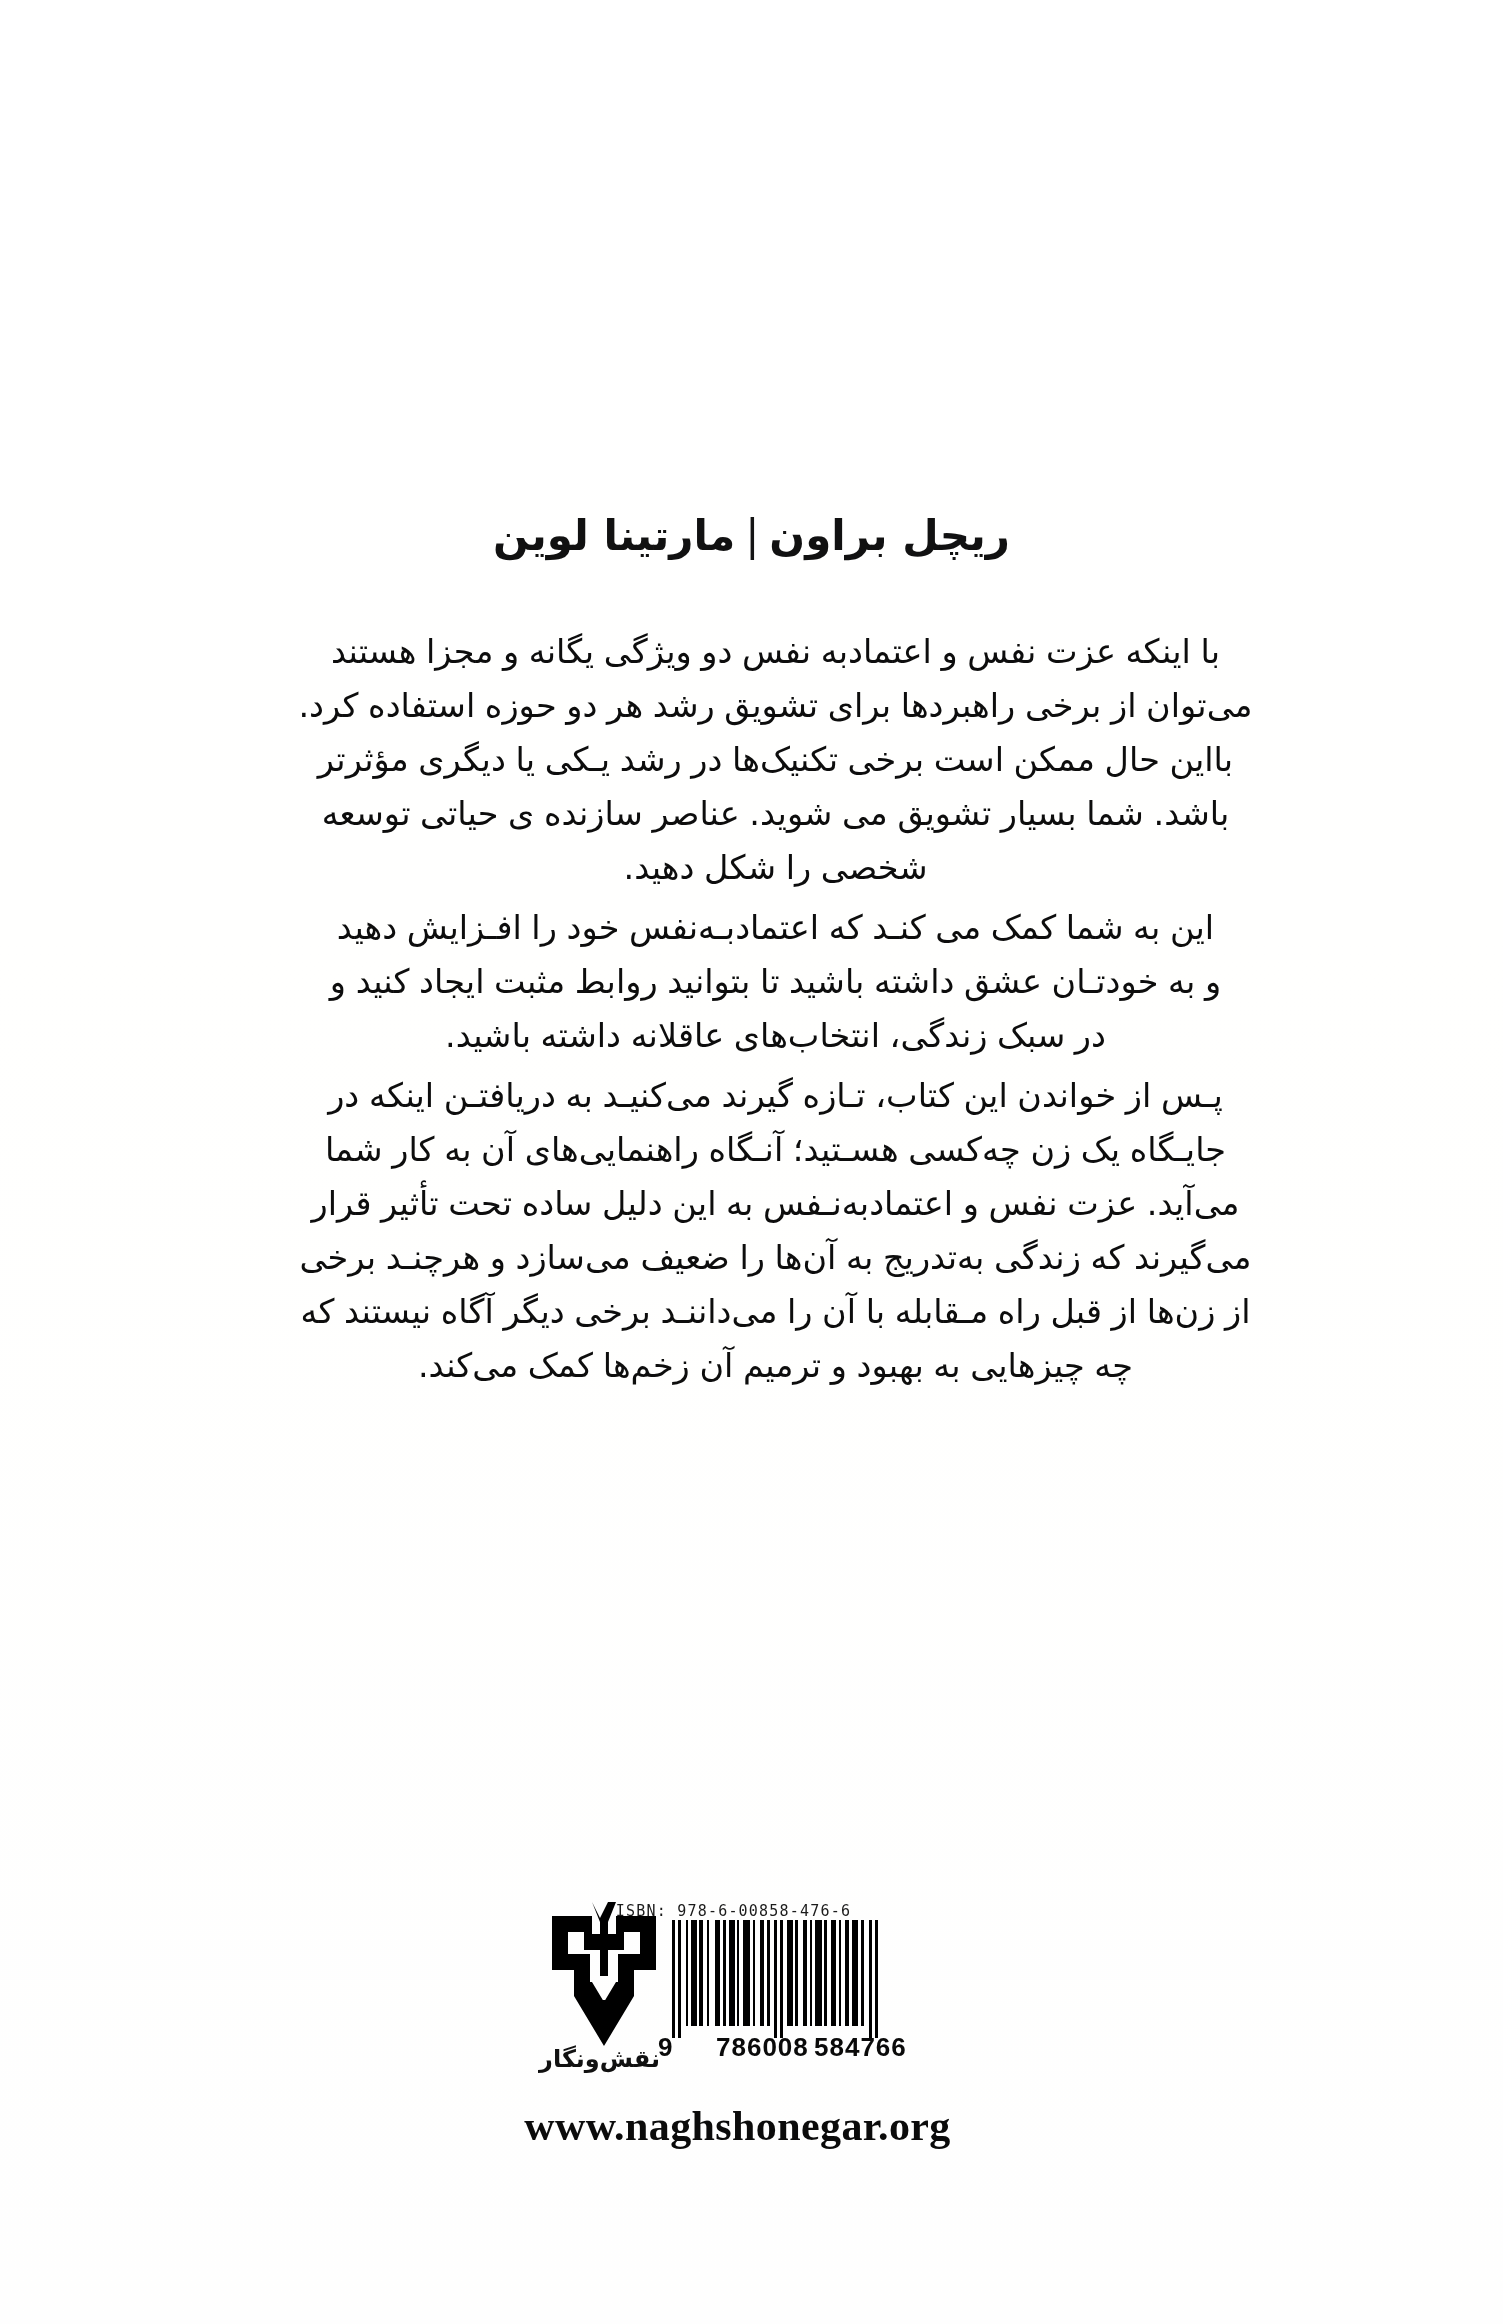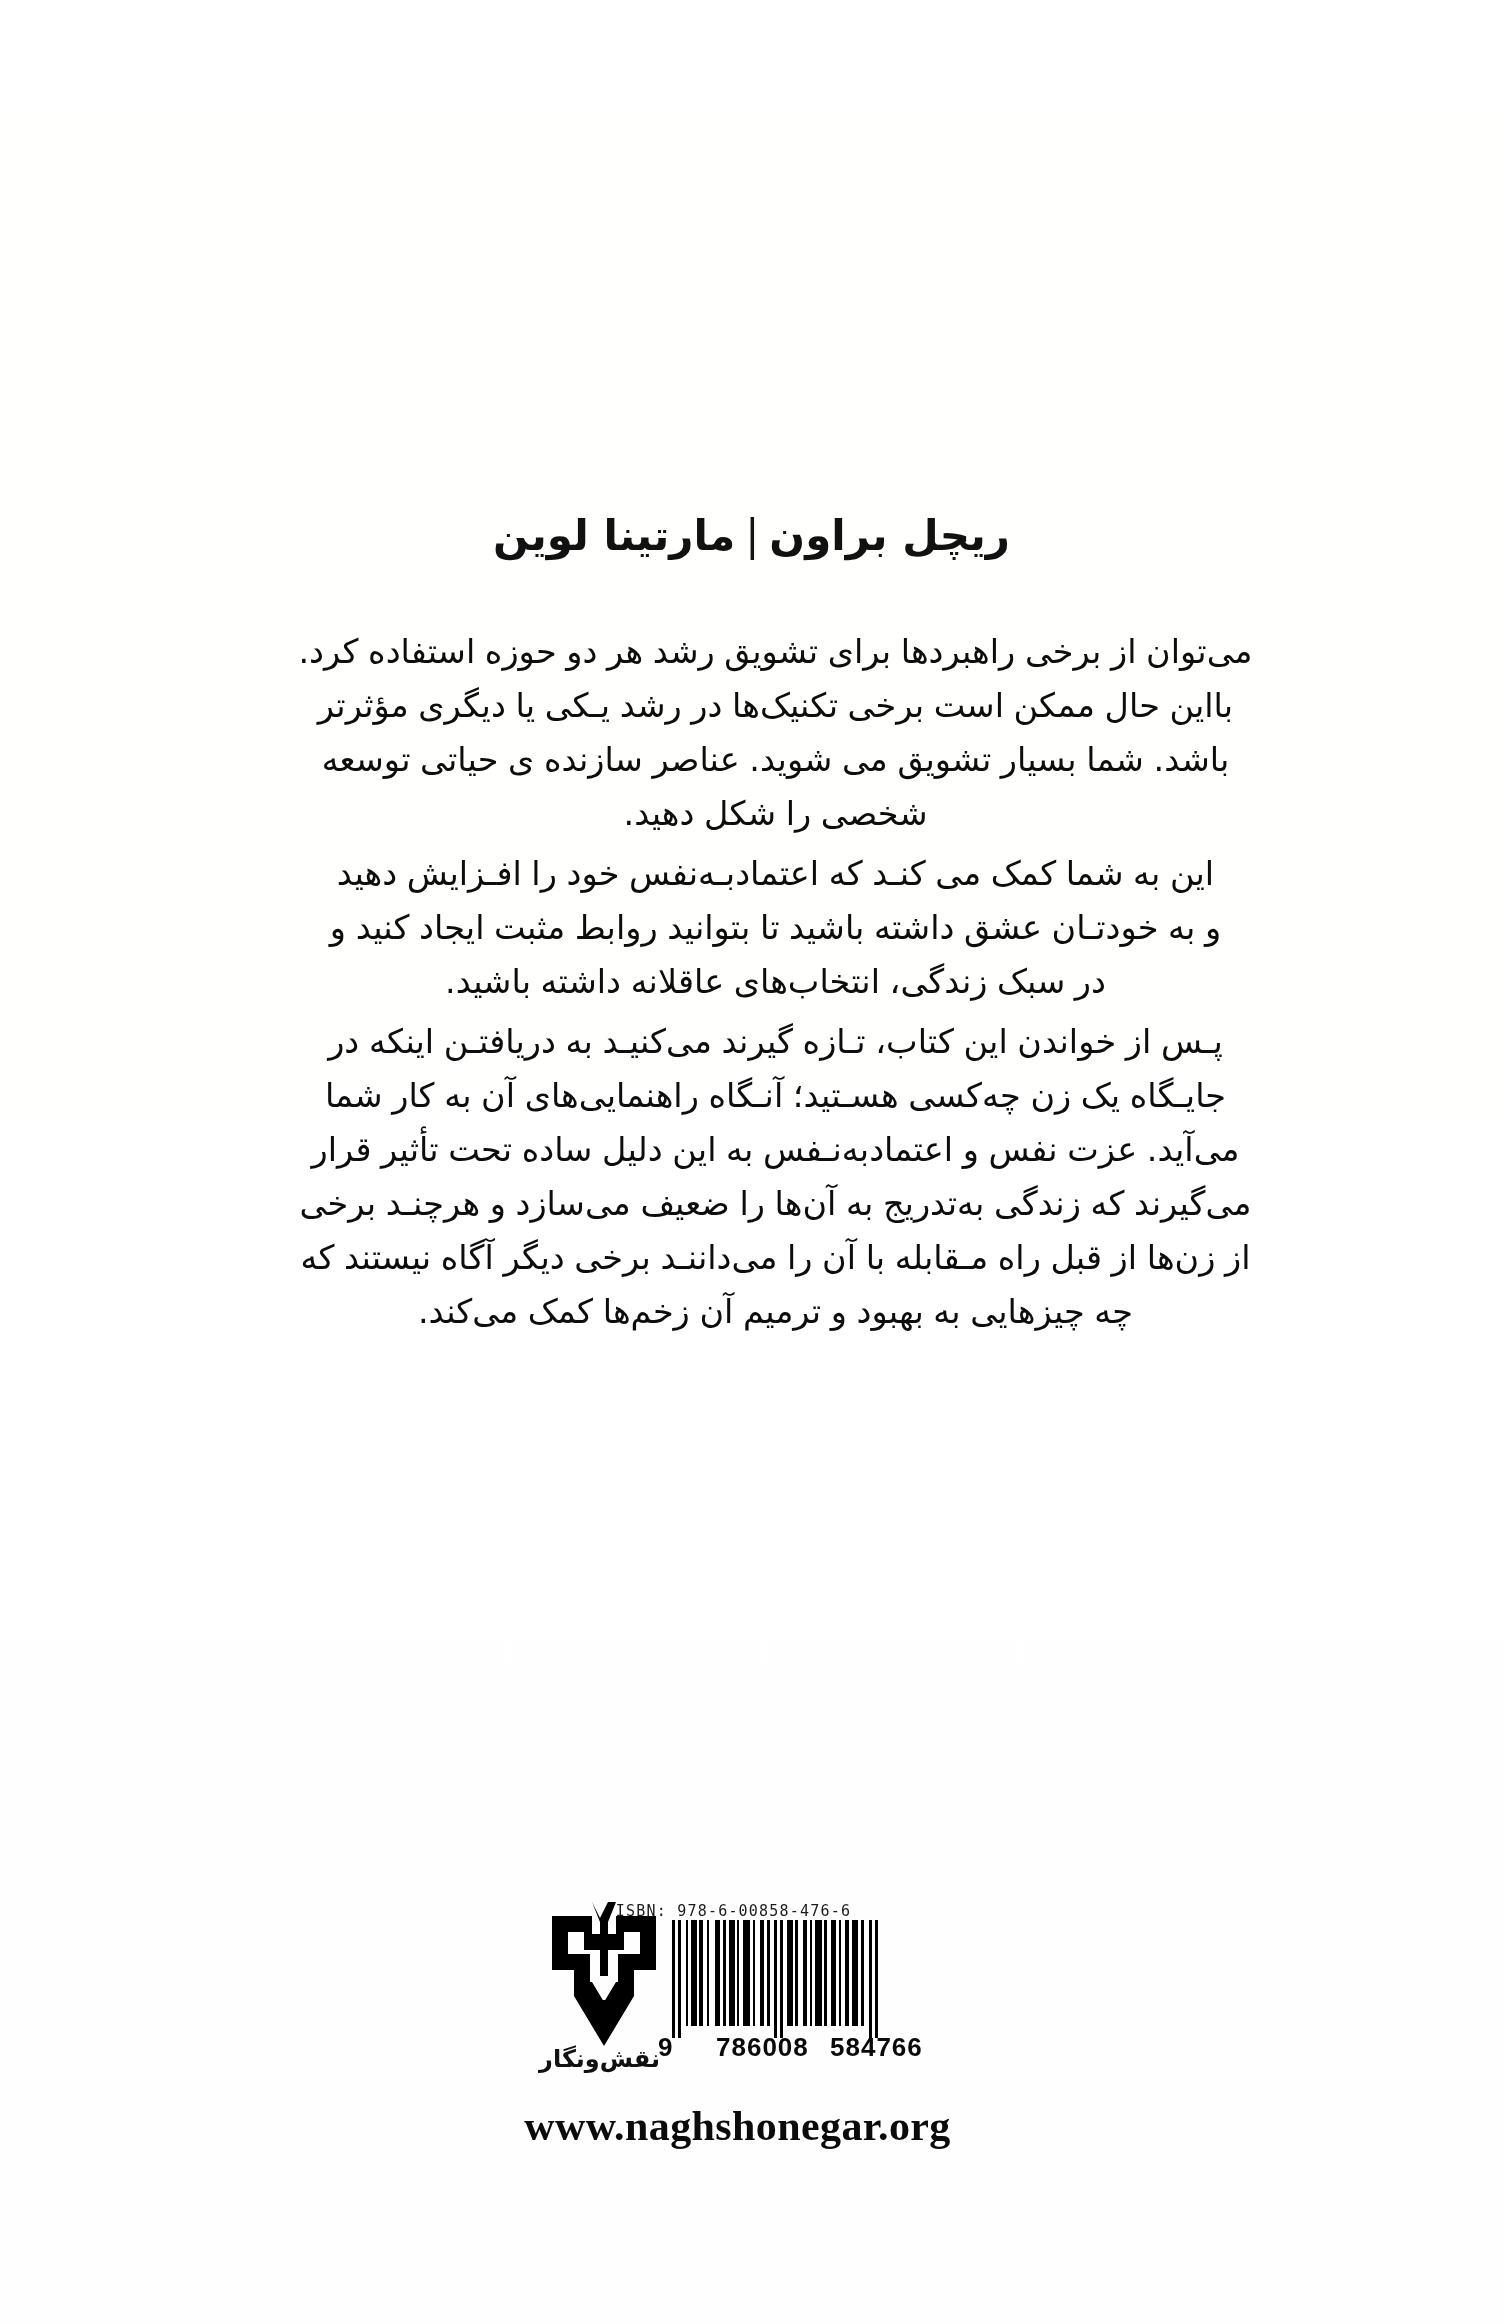--- a/index.html
+++ b/index.html
@@ -164,21 +164,21 @@
     top: 0;
   }
   .bc-digits .d-left {
     position: absolute;
     left: 44px;
     top: 0;
     letter-spacing: 1px;
   }
   .bc-digits .d-right {
     position: absolute;
-    left: 158px;
+    left: 142px;
     top: 0;
     letter-spacing: 1px;
   }
 
   
   .website {
     position: absolute;
     top: 222px;
     left: 0;
     right: 0;
@@ -197,20 +197,21 @@
 
 <div class="page">
 
   <div class="authors">
     <span>ریچل براون</span><span class="sep">|</span><span>مارتینا لوین</span>
   </div>
 
   <div class="blurb">
 
     <p class="para">
+      <span class="ln">با اینکه عزت نفس و اعتمادبه نفس دو ویژگی یگانه و مجزا هستند</span>
       <span class="ln">می‌توان از برخی راهبردها برای تشویق رشد هر دو حوزه استفاده کرد.</span>
       <span class="ln">بااین حال ممکن است برخی تکنیک‌ها در رشد یـکی یا دیگری مؤثرتر</span>
       <span class="ln">باشد. شما بسیار تشویق می شوید. عناصر سازنده ی حیاتی توسعه</span>
       <span class="ln">شخصی را شکل دهید.</span>
     </p>
 
     <p class="para">
       <span class="ln">این به شما کمک می کنـد که اعتمادبـه‌نفس خود را افـزایش دهید</span>
       <span class="ln">و به خودتـان عشق داشته باشید تا بتوانید روابط مثبت ایجاد کنید و</span>
       <span class="ln">در سبک زندگی، انتخاب‌های عاقلانه داشته باشید.</span>

